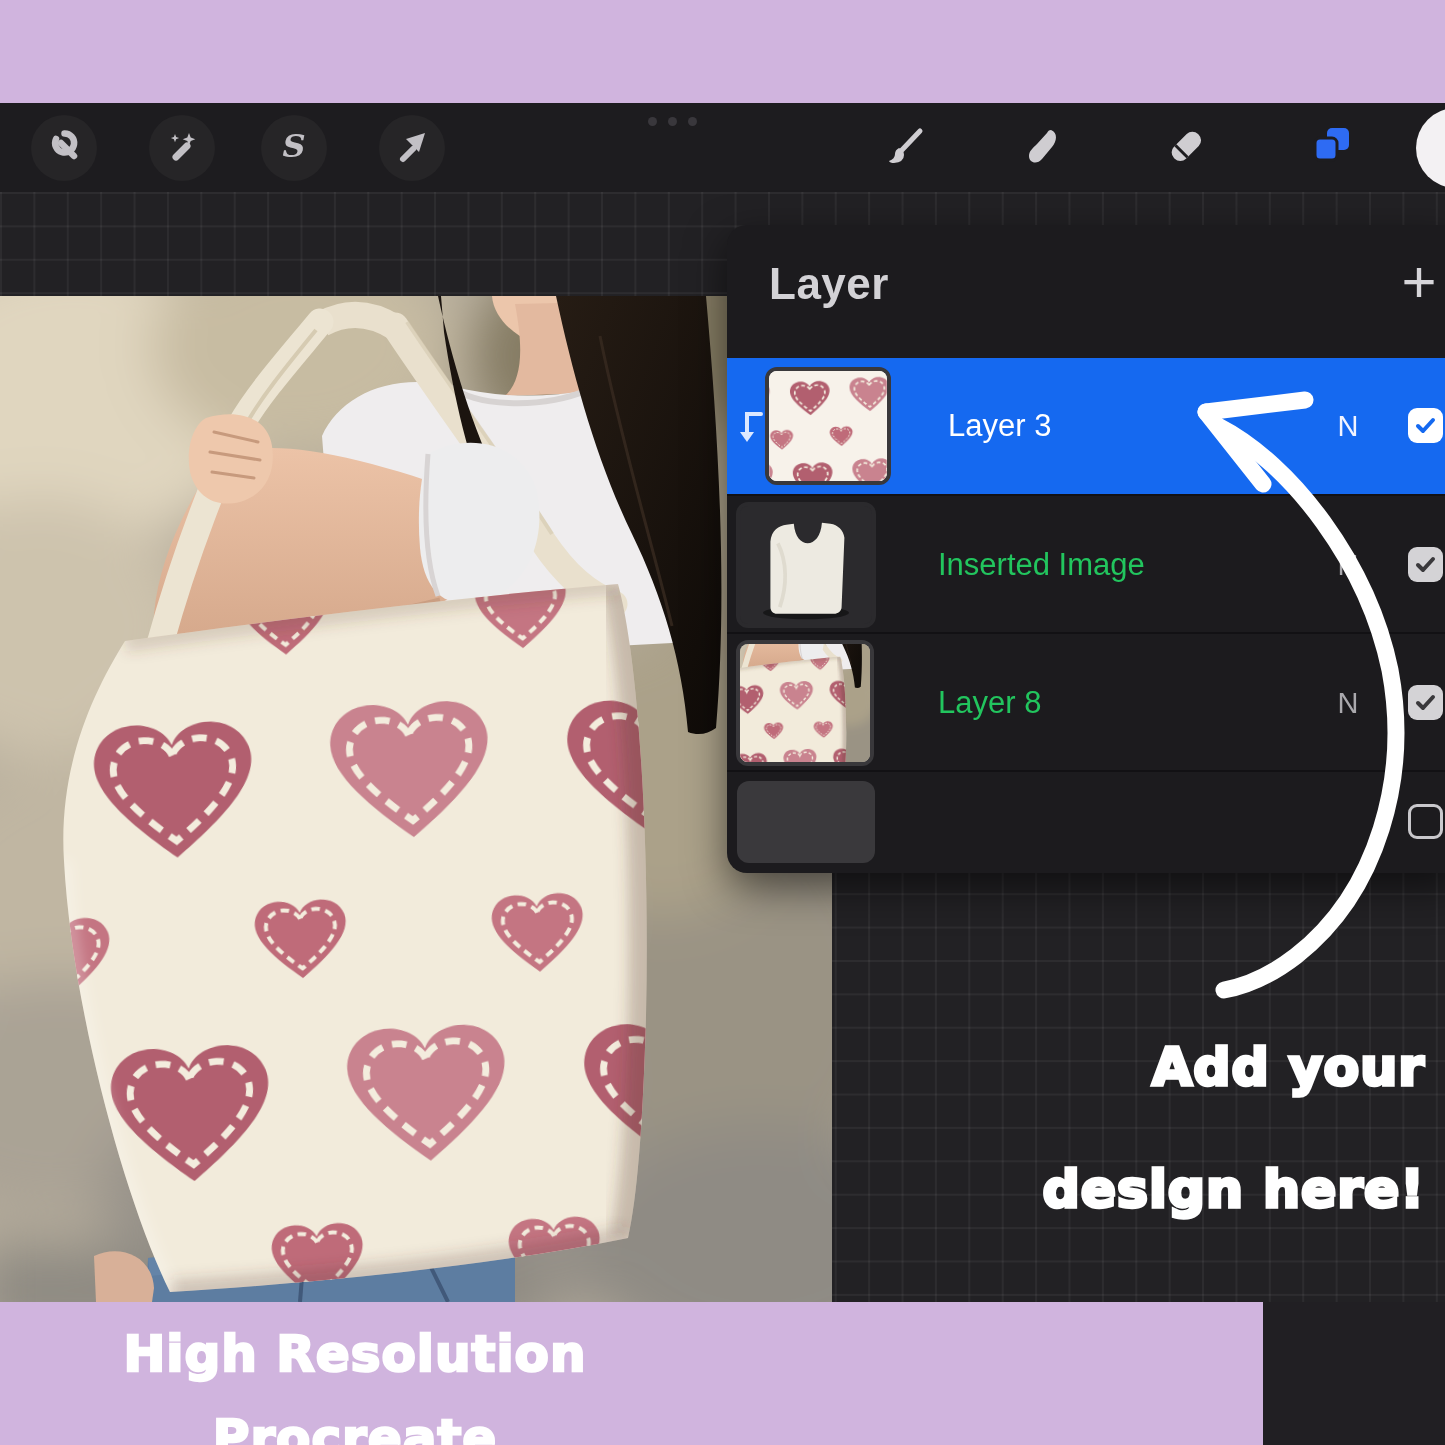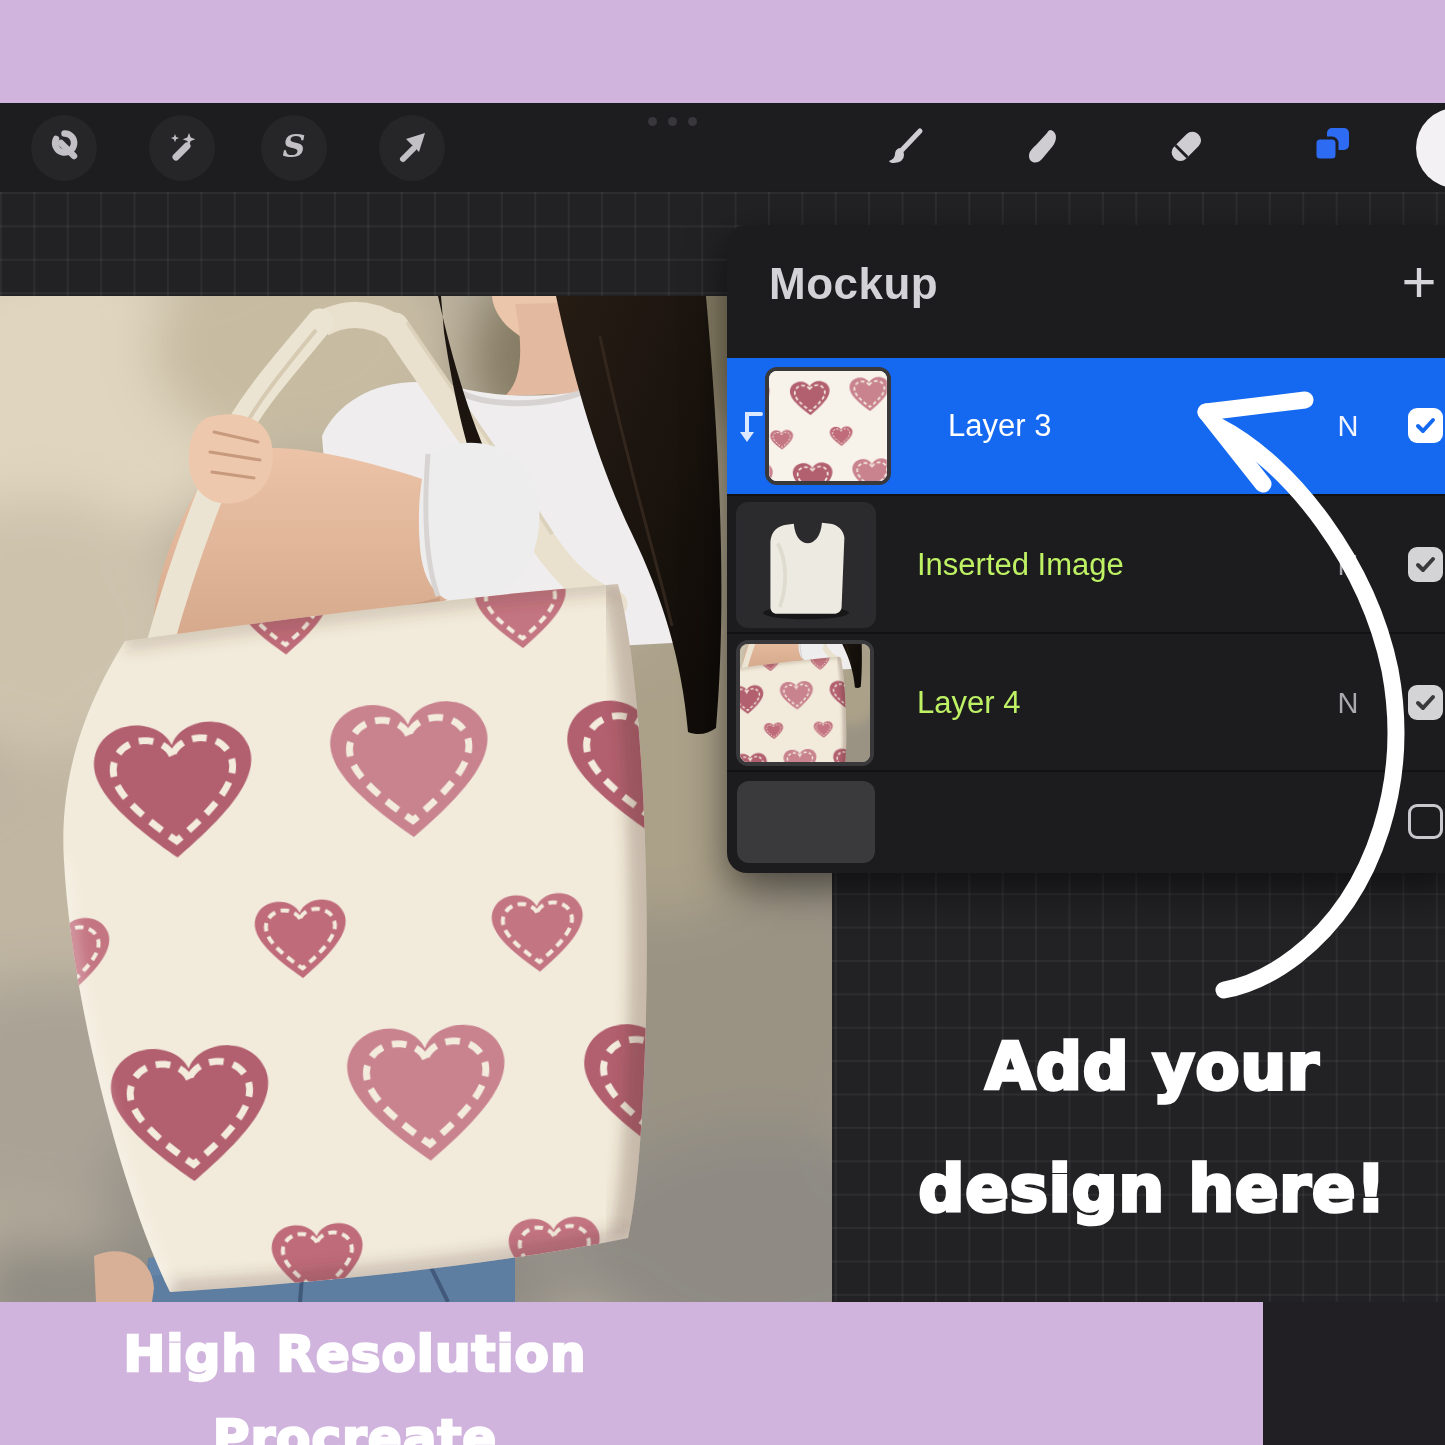--- a/index.html
+++ b/index.html
@@ -39,39 +39,39 @@
   .row0{top:133px;height:136px;background:#1569f0;}
   .row1{top:269px;height:138px;}
   .row2{top:407px;height:138px;}
   .row3{top:545px;height:100px;border-radius:0 0 0 20px;}
   .thumb{position:absolute;background:#fff;border:4px solid #39383b;border-radius:12px;overflow:hidden;box-sizing:border-box;}
   .thumb svg{display:block;width:100%;height:100%;}
   .t0{left:38px;top:9px;width:126px;height:118px;}
   .t1{left:9px;top:6px;width:140px;height:126px;background:#2b2a2d;border-color:#2b2a2d;}
   .t2{left:9px;top:6px;width:138px;height:126px;background:#555;border-color:#39383b;}
   .swatch{position:absolute;left:10px;top:9px;width:138px;height:82px;border-radius:12px;background:#3a393c;}
-  .row-label{position:absolute;left:190px;top:0;bottom:0;display:flex;align-items:center;
-             font-size:31px;color:#bef264;}
+  .row-label{position:absolute;left:211px;top:0;bottom:0;display:flex;align-items:center;
+             font-size:31px;color:#22c55e;}
   .row0 .row-label{left:221px;color:#ffffff;}
   .blend{position:absolute;left:603px;top:0;bottom:0;width:36px;display:flex;align-items:center;justify-content:center;
          font-size:29px;color:#aaa9ad;}
   .row0 .blend{color:#f2f4ff;}
   .cb{position:absolute;left:681px;width:35px;height:35px;border-radius:9px;box-sizing:border-box;
       display:flex;align-items:center;justify-content:center;}
   .row0 .cb{top:50px;} .row1 .cb{top:51px;} .row2 .cb{top:51px;} .row3 .cb{top:32px;}
   .cb.blue{background:#ffffff;}
   .cb.gray{background:#d4d3d6;}
   .cb.empty{border:3px solid #c9c8cc;background:transparent;}
   .clip-icon{position:absolute;left:8px;top:50px;}
 
   
   .arrow-overlay{position:absolute;left:0;top:0;width:1445px;height:1445px;pointer-events:none;}
   .chunky{font-family:"DejaVu Sans",sans-serif;font-weight:bold;color:#ffffff;
           -webkit-text-stroke:3.5px #ffffff;letter-spacing:1px;}
-  .note{position:absolute;left:880px;top:1006px;width:545px;text-align:center;font-size:64px;line-height:122px;}
+  .note{position:absolute;left:880px;top:1006px;width:545px;text-align:right;font-size:52px;line-height:122px;}
   .footer{position:absolute;left:115px;top:1312px;width:480px;text-align:center;font-size:50px;line-height:84px;
           -webkit-text-stroke:2.5px #ffffff;}
 </style>
 </head>
 <body>
 
 <svg width="0" height="0" style="position:absolute" aria-hidden="true">
   <defs>
     <filter id="softblur" x="-40%" y="-40%" width="180%" height="180%">
         <feGaussianBlur stdDeviation="26"></feGaussianBlur>
@@ -256,21 +256,21 @@
   </div>
 
   <div class="canvas-grid"></div>
 
   <svg class="photo" viewBox="0 0 832 1006">
     <use href="#scene"></use>
   </svg>
 
   <div class="layers-panel">
     <div class="panel-header">
-      <div class="panel-title">Mockup</div>
+      <div class="panel-title">Layer</div>
       <div class="add-btn">+</div>
     </div>
 
     <div class="layer-row row0">
       <span class="clip-icon">
         <svg width="30" height="38">
             <path d="M26 6 L12 6 L12 26" fill="none" stroke="#dce8ff" stroke-width="4" stroke-linecap="round"></path>
           <polygon points="12,34 5,24 19,24" fill="#dce8ff"></polygon>
           </svg>
       </span>
@@ -306,21 +306,21 @@
           </svg>
       </div>
     </div>
 
     <div class="layer-row row2 row-sep">
       <div class="thumb t2">
         <svg viewBox="140 60 620 900" preserveAspectRatio="xMidYMid slice">
             <use href="#scene"></use>
           </svg>
       </div>
-      <div class="row-label">Layer 4</div>
+      <div class="row-label">Layer 8</div>
       <div class="blend">N</div>
       <div class="cb gray">
         <svg width="25" height="25">
             <polyline points="5,13 10,18 20,7" fill="none" stroke="#3a393c" stroke-width="4" stroke-linecap="round" stroke-linejoin="round"></polyline>
           </svg>
       </div>
     </div>
 
     <div class="layer-row row3 row-sep">
       <div class="swatch"></div>

